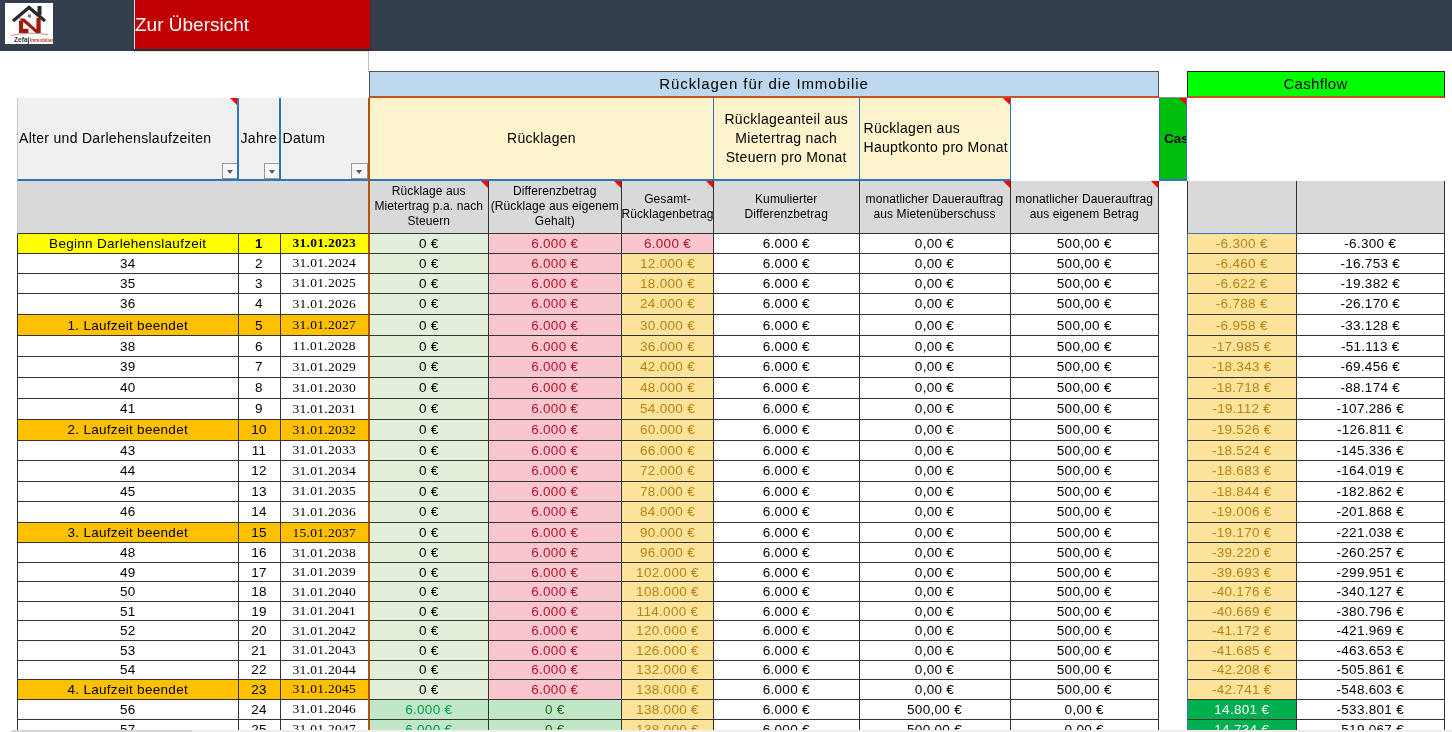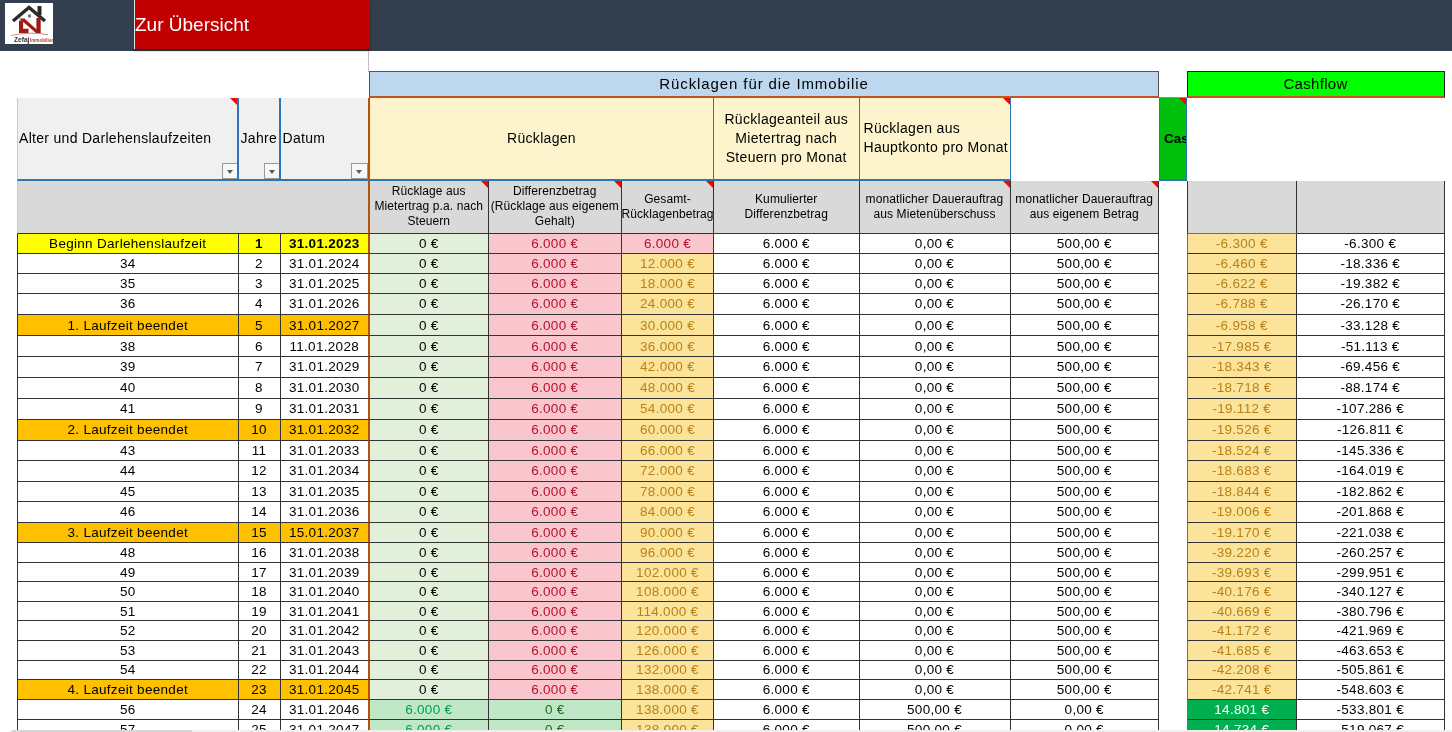--- a/index.html
+++ b/index.html
@@ -11,21 +11,21 @@
 #grid{left:17px;top:71px;width:1428px;height:661px;display:grid;
  grid-template-columns:221.5px 42px 88.5px 119.5px 133.5px 92px 145.5px 151px 148.5px 27.5px 110.5px 147.5px;
  grid-template-rows:26.5px 83.5px 52.5px 20px 20.23px 20.23px 21px 21.2px repeat(5,20.9px) repeat(5,20.55px) repeat(8,19.54px) 20.2px 20.2px;
  font-size:13.5px;letter-spacing:0.3px;color:#000;}
 #grid > div{position:relative;box-sizing:border-box;overflow:hidden;}
 .c{display:flex;align-items:center;justify-content:center;text-align:center;}
 .l{display:flex;align-items:center;justify-content:flex-start;text-align:left;}
 .bb{border-bottom:1px solid #333;}
 .br{border-right:1px solid #333;}
 .brb{border-right:1px solid #2E75B6;}
-.bro{border-right:1px solid #B45309;}
+.bro{border-right:1px solid #B45309;font-family:Liberation Serif, serif;}
 .blo{border-left:1px solid #B45309;}
 .banner{background:#BDD7EE;font-size:15px;letter-spacing:0.9px;border-top:1px solid #555;border-bottom:2px solid #C8521E;}
 .bannerg{background:#00FF00;font-size:15px;border-top:1px solid #222;border-right:1px solid #222;border-bottom:2px solid #C8521E;}
 .hgrey{background:#F0F0F0;font-size:14px;}
 .yell{background:#FDF4CE;font-size:14px;line-height:19px;}
 .bbb2{border-bottom:2px solid #2E75B6;}
 .sgrey{background:#D9D9D9;font-size:12px;letter-spacing:0.1px;line-height:15px;}
 .grn{background:#00BE0C;font-weight:bold;font-size:13.5px;letter-spacing:0;white-space:nowrap;}
 .tri{position:absolute;top:0;right:0;width:0;height:0;border-top:7px solid #FF0000;border-left:7px solid transparent;}
 .fbtn{position:absolute;right:-2px;bottom:0;width:17px;height:16px;background:#F7F7F7;border:1px solid #999;box-sizing:border-box;}
@@ -112,21 +112,21 @@
 <div class="c bb br ">2</div>
 <div class="c bb bro ">31.01.2024</div>
 <div class="c bb br dgrn blo">0 €</div>
 <div class="c bb br pink">6.000 €</div>
 <div class="c bb br amb">12.000 €</div>
 <div class="c bb br">6.000 €</div>
 <div class="c bb br">0,00 €</div>
 <div class="c bb br">500,00 €</div>
 <div class=""></div>
 <div class="c bb br amb" style="border-left:1px solid #4472C4">-6.460 €</div>
-<div class="c bb" style="border-right:1px solid #333">-18.336 €</div>
+<div class="c bb" style="border-right:1px solid #333">-16.753 €</div>
 <div class="c bb br " style="border-left:1px solid #333">35</div>
 <div class="c bb br ">3</div>
 <div class="c bb bro ">31.01.2025</div>
 <div class="c bb br dgrn blo">0 €</div>
 <div class="c bb br pink">6.000 €</div>
 <div class="c bb br amb">18.000 €</div>
 <div class="c bb br">6.000 €</div>
 <div class="c bb br">0,00 €</div>
 <div class="c bb br">500,00 €</div>
 <div class=""></div>

